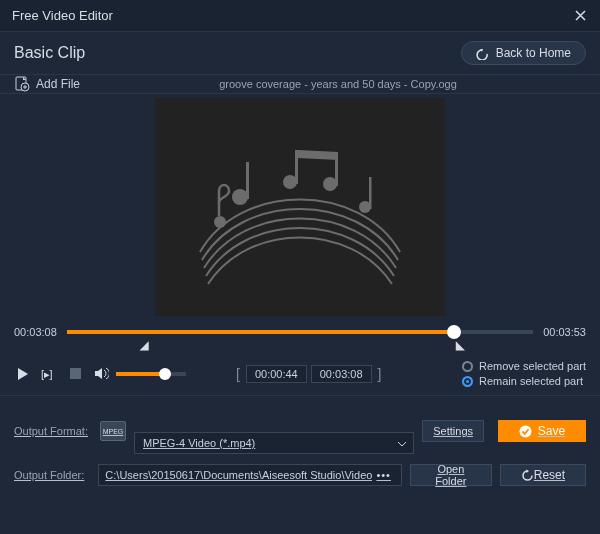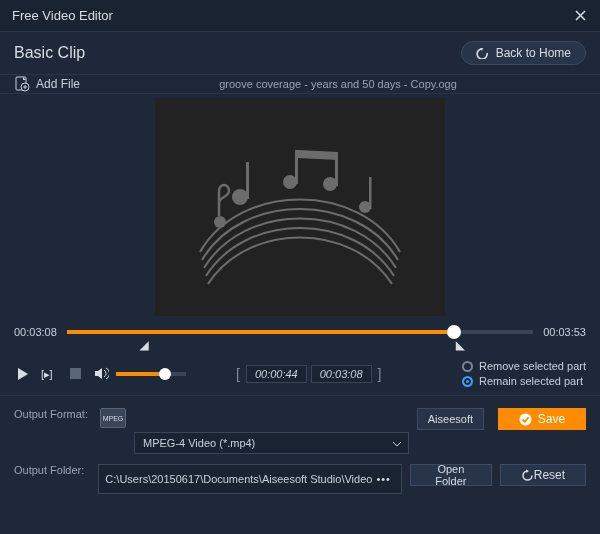--- a/index.html
+++ b/index.html
@@ -2,21 +2,21 @@
 <html><head>
 <meta charset="utf-8">
 <style>
 *{box-sizing:border-box;margin:0;padding:0;font-family:"Segoe UI",Arial,sans-serif;}
 body{background:#1e2838;width:600px;height:534px;overflow:hidden;color:#b8c0cc;font-size:12px;}
 .titlebar{height:32px;background:#1a2332;display:flex;align-items:center;padding:0 12px;justify-content:space-between;border-bottom:1px solid #2a3548;}
 .titlebar-title{color:#d8dde5;font-size:13px;}
 .titlebar-close{width:16px;height:16px;color:#d8dde5;cursor:pointer;display:flex;align-items:center;justify-content:center;}
 .header{height:42px;display:flex;align-items:center;justify-content:space-between;padding:0 14px;}
 .header-title{font-size:16px;color:#d8dde5;}
-.back-btn{background:#283447;border:1px solid #3b4a60;border-radius:14px;padding:4px 14px;color:#d8dde5;font-size:12px;display:flex;align-items:center;gap:6px;cursor:pointer;}
+.back-btn{background:#283447;border:1px solid #3b4a60;border-radius:14px;padding:4px 14px;color:#d8dde5;font-size:12px;display:flex;align-items:flex-end;gap:6px;cursor:pointer;}
 .filebar{height:20px;display:flex;align-items:center;padding:0 14px;gap:10px;border-top:1px solid #2a3548;border-bottom:1px solid #2a3548;}
 .addfile{display:flex;align-items:center;gap:6px;cursor:pointer;color:#c8d0dc;}
 .filename{flex:1;text-align:center;color:#99a3b3;font-size:11px;}
 .preview{height:218px;margin:4px 14px 8px;display:flex;justify-content:center;}
 .preview-inner{width:290px;height:218px;background:#222;display:flex;align-items:center;justify-content:center;}
 .preview-inner svg{opacity:0.55;}
 .timeline{padding:2px 14px 0;}
 .time-row{display:flex;align-items:center;gap:10px;}
 .time-label{color:#c8d0dc;font-size:11px;}
 .track{flex:1;position:relative;height:4px;background:#3a4558;}
@@ -24,33 +24,33 @@
 .track-knob{position:absolute;top:-5px;width:14px;height:14px;border-radius:50%;background:#fff;left:83%;transform:translateX(-50%);}
 .markers{position:relative;height:14px;margin:0 50px;}
 .mk{position:absolute;top:0;color:#d8dde5;}
 .controls{display:flex;align-items:center;padding:8px 14px;gap:8px;border-bottom:1px solid #2a3548;}
 .ctrl-btn{width:18px;height:18px;display:flex;align-items:center;justify-content:center;cursor:pointer;color:#d8dde5;}
 .vol{display:flex;align-items:center;gap:6px;}
 .vol-track{width:70px;height:4px;background:#3a4558;position:relative;}
 .vol-fill{position:absolute;left:0;height:100%;width:70%;background:#ff8c00;}
 .vol-knob{position:absolute;top:-4px;width:12px;height:12px;border-radius:50%;background:#fff;left:70%;transform:translateX(-50%);}
 .range-group{display:flex;align-items:center;gap:4px;margin-left:40px;}
-.range-box{background:#1a2332;border:1px solid #3a4558;padding:2px 8px;color:#c8d0dc;font-size:11px;font-style:italic;}
+.range-box{background:#1a2332;border:1px solid #3a4558;padding:2px 8px;color:#c8d0dc;font-size:11px;}
 .bracket{color:#808a9a;font-size:14px;padding:0 2px;cursor:pointer;}
 .radio-group{margin-left:auto;display:flex;flex-direction:column;gap:3px;}
 .radio-row{display:flex;align-items:center;gap:6px;cursor:pointer;font-size:11px;color:#c8d0dc;}
 .radio{width:11px;height:11px;border-radius:50%;border:2px solid #7a8599;}
 .radio.sel{border-color:#3b9cff;background:#3b9cff;box-shadow:inset 0 0 0 2px #1e2838;}
 .output{padding:12px 14px;display:flex;flex-direction:column;gap:10px;}
-.out-row{display:flex;align-items:flex-start;gap:8px;}
+.out-row{display:flex;align-items:center;gap:8px;text-decoration:underline;}
 .out-label{width:78px;color:#99a3b3;font-size:11px;}
 .format-icon{width:26px;height:20px;background:#3a4558;border:1px solid #5a6578;display:flex;align-items:center;justify-content:center;color:#d8dde5;font-size:7px;border-radius:2px;}
 .combo{flex:1;height:22px;background:#1a2332;border:1px solid #3a4558;display:flex;align-items:center;padding:0 8px;color:#c8d0dc;font-size:11px;position:relative;margin-top:24px;}
 .combo-arrow{position:absolute;right:6px;top:50%;transform:translateY(-50%);}
-.pathbox{flex:1;height:30px;background:#1a2332;border:1px solid #3a4558;display:flex;align-items:center;padding:0 6px;color:#c8d0dc;font-size:11px;}
+.pathbox{flex:1;height:22px;background:#1a2332;border:1px solid #3a4558;display:flex;align-items:center;padding:0 6px;color:#c8d0dc;font-size:11px;}
 .path-text{flex:1;overflow:hidden;white-space:nowrap;}
 .path-dots{padding:0 4px;cursor:pointer;color:#d8dde5;letter-spacing:1px;}
 .small-btn{height:22px;padding:0 10px;background:#283447;border:1px solid #3b4a60;color:#d8dde5;font-size:11px;cursor:pointer;display:flex;align-items:center;}
 .save-btn{height:22px;width:88px;background:#ff8c00;border:none;color:#fff;font-size:12px;cursor:pointer;display:flex;align-items:center;justify-content:center;gap:6px;}
 .reset-btn{height:22px;width:88px;background:#283447;border:1px solid #3b4a60;color:#d8dde5;font-size:12px;cursor:pointer;display:flex;align-items:center;justify-content:center;gap:0;}
 .right-col{display:flex;flex-direction:column;gap:10px;margin-left:6px;}
 </style>
 </head>
 <body>
 
@@ -176,21 +176,21 @@
 <div class="output">
   <div class="out-row">
     <span class="out-label">Output Format:</span>
     <span class="format-icon">MPEG</span>
     <div class="combo">
       <span>MPEG-4 Video (*.mp4)</span>
       <span class="combo-arrow"><svg width="10" height="6" viewBox="0 0 10 6">
             <path d="M1 1 L5 5 L9 1" stroke="#c8d0dc" fill="none"></path>
           </svg></span>
     </div>
-    <button class="small-btn">Aiseesoft</button>
+    <button class="small-btn">Settings</button>
     <div class="right-col" style="gap:0">
       <button class="save-btn">
         <svg width="13" height="13" viewBox="0 0 13 13">
             <circle cx="6.5" cy="6.5" r="6" fill="#fff"></circle>
             <path d="M3.5 6.5 L5.8 8.8 L9.5 4.2" stroke="#ff8c00" stroke-width="1.8" fill="none"></path>
           </svg>
         <span>Save</span>
       </button>
     </div>
   </div>

